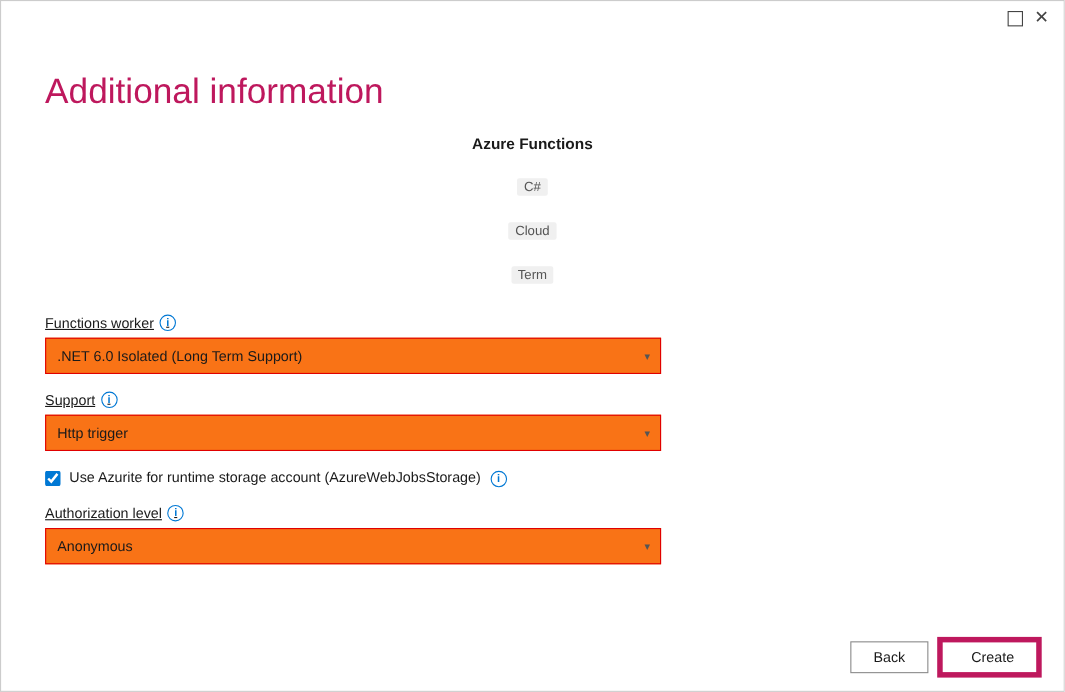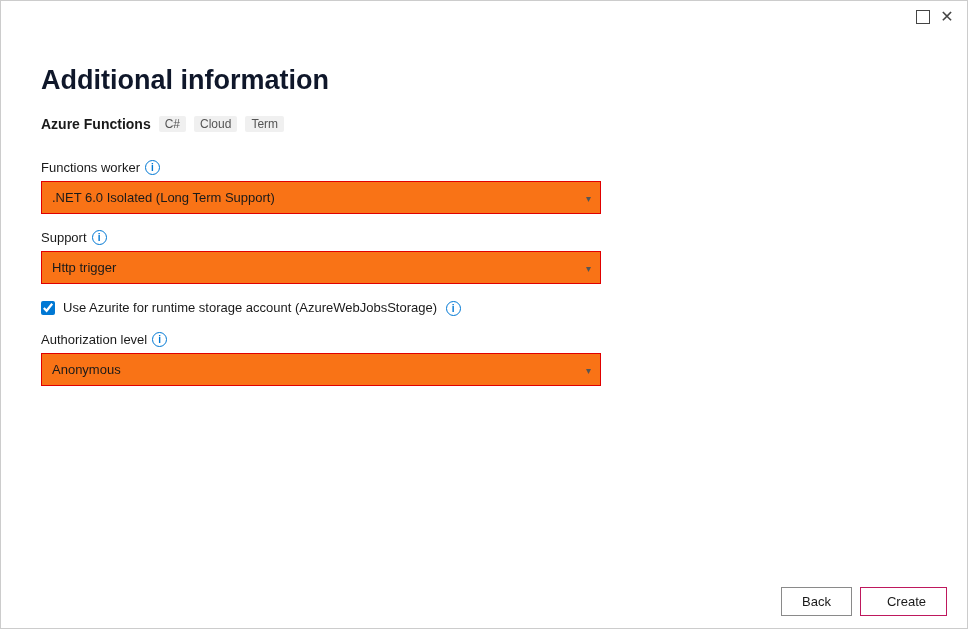--- a/index.html
+++ b/index.html
@@ -64,31 +64,32 @@
       line-height: 1;
     }
 
     .content {
       flex: 1;
       padding: 32px 40px 20px 40px;
       overflow: auto;
     }
 
     .page-title {
-      font-size: 27px;
-      font-weight: 700;
-      color: #0f172a;
+      font-size: 32px;
+      font-weight: 400;
+      color: #be185d;
       margin-bottom: 20px;
     }
 
     .subtitle-row {
       display: flex;
       align-items: center;
-      gap: 8px;
+      gap: 24px;
       margin-bottom: 28px;
+      flex-direction: column;
     }
 
     .subtitle-main {
       font-size: 14px;
       font-weight: 600;
       color: #1a1a1a;
     }
 
     .tag {
       font-size: 12px;
@@ -110,20 +111,21 @@
       flex-direction: column;
       gap: 6px;
     }
 
     .field-label {
       font-size: 13px;
       color: #1a1a1a;
       display: flex;
       align-items: center;
       gap: 5px;
+      text-decoration: underline;
     }
 
     .info-icon {
       display: inline-flex;
       align-items: center;
       justify-content: center;
       width: 15px;
       height: 15px;
       border: 1.5px solid #0078d4;
       border-radius: 50%;
@@ -194,21 +196,21 @@
       cursor: pointer;
       border: 1px solid #8a8a8a;
       background: #ffffff;
       color: #1a1a1a;
       min-width: 70px;
       margin-top: 16px;
     }
 
     .btn-primary {
       background: #ffffff;
-      border: 1px solid #be185d;
+      border: 5px solid #be185d;
       color: #1a1a1a;
       padding-left: 26px;
     }
   </style>
 </head>
 <body>
 
 <div class="window">
 
   <div class="title-bar">

